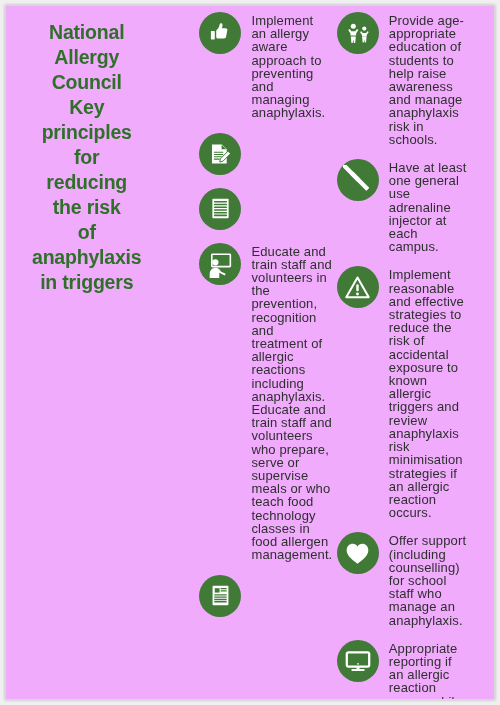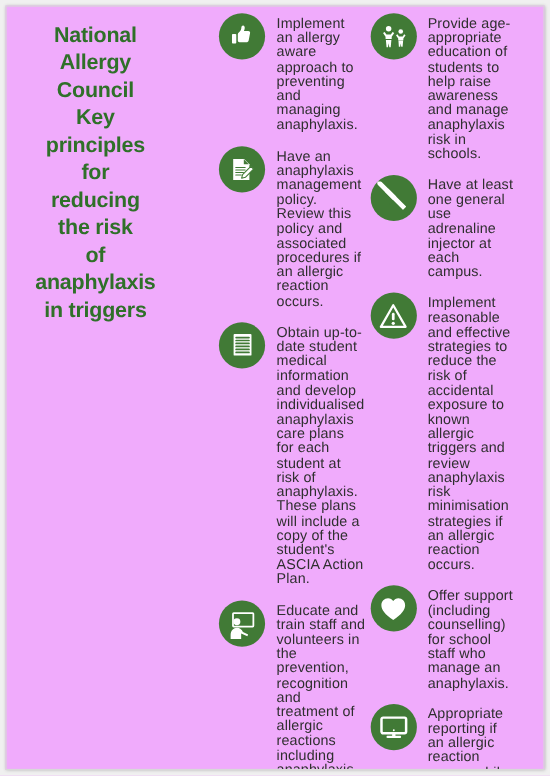--- a/index.html
+++ b/index.html
@@ -172,38 +172,36 @@
             <path d="M13.5 3.4v4.2h4.2z" fill="#417a36"></path>
             <g stroke="#417a36" stroke-width="1" stroke-linecap="round">
               <line x1="6.8" y1="10.4" x2="14.6" y2="10.4"></line>
               <line x1="6.8" y1="12.5" x2="14.6" y2="12.5"></line>
               <line x1="6.8" y1="14.6" x2="13.2" y2="14.6"></line>
               <line x1="6.8" y1="16.7" x2="11.4" y2="16.7"></line>
             </g>
             <path d="M19.4 9.4l2.3 2.3-6.9 6.9-3.1.8.8-3.1z" fill="#ffffff" stroke="#417a36" stroke-width="0.9" stroke-linejoin="round"></path>
           </svg>
         </div>
-        <div class="ptext">Have an anaphylaxis management policy. Review this policy and associated procedures if an allergic reaction occurs.</div>
       </div>
 
       <div class="principle">
         <div class="badge">
           <svg width="25" height="25" viewBox="0 0 24 24">
             <rect x="4.2" y="2.6" width="15.6" height="18.8" rx="0.8" fill="#ffffff"></rect>
             <g stroke="#417a36" stroke-width="1.5" stroke-linecap="round">
               <line x1="6.4" y1="5.6" x2="17.6" y2="5.6"></line>
               <line x1="6.4" y1="8.2" x2="17.6" y2="8.2"></line>
               <line x1="6.4" y1="10.8" x2="17.6" y2="10.8"></line>
               <line x1="6.4" y1="13.4" x2="17.6" y2="13.4"></line>
               <line x1="6.4" y1="16.0" x2="17.6" y2="16.0"></line>
               <line x1="6.4" y1="18.6" x2="17.6" y2="18.6"></line>
             </g>
           </svg>
         </div>
-        <div class="ptext">Obtain up-to-date student medical information and develop individualised anaphylaxis care plans for each student at risk of anaphylaxis. These plans will include a copy of the student's ASCIA Action Plan.</div>
       </div>
 
       <div class="principle">
         <div class="badge">
           <svg width="28" height="28" viewBox="0 0 26 24">
             <rect x="5.4" y="3.0" width="17.2" height="11.4" rx="0.6" fill="none" stroke="#ffffff" stroke-width="1.5"></rect>
             <circle cx="8.7" cy="10.4" r="2.9" fill="#ffffff"></circle>
             <path d="M3.4 21.6c0-3.5 2.4-6.1 5.4-6.1 2.2 0 4.1 1.4 5 3.5l4.4 2.1-.7 1.5-5.2-2.4v5.3H3.4z" fill="#ffffff"></path>
           </svg>
         </div>

